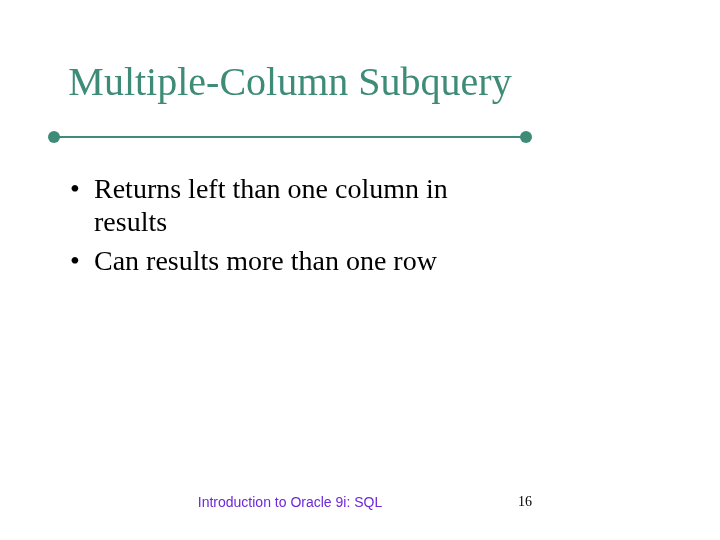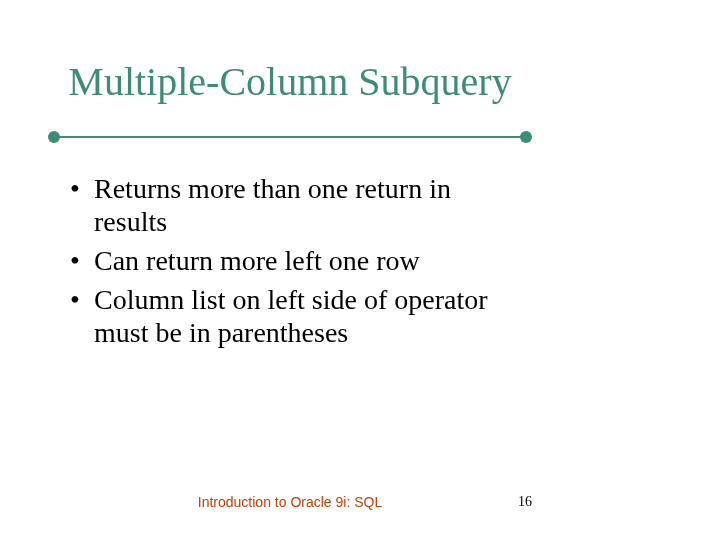--- a/index.html
+++ b/index.html
@@ -73,21 +73,21 @@
     line-height: 1.18;
   }
   .footer-center {
     position: absolute;
     bottom: 30px;
     left: 0;
     right: 0;
     text-align: center;
     font-family: Arial, Helvetica, sans-serif;
     font-size: 14px;
-    color: #c2410c;
+    color: #6d28d9;
   }
   .footer-right {
     position: absolute;
     bottom: 30px;
     right: 48px;
     font-family: Liberation Serif, serif;
     font-size: 14px;
     color: #000;
   }
 </style>
@@ -97,22 +97,21 @@
 <div class="slide">
 
   <div class="title">Multiple-Column Subquery</div>
 
   <div class="dot left"></div>
   <div class="rule"></div>
   <div class="dot right"></div>
 
   <div class="body">
     <ul>
-      <li>Returns more than one return in results</li>
-      <li>Can return more left one row</li>
-      <li>Column list on left side of operator must be in parentheses</li>
+      <li>Returns left than one column in results</li>
+      <li>Can results more than one row</li>
     </ul>
   </div>
 
   <div class="footer-center">Introduction to Oracle 9i: SQL</div>
   <div class="footer-right">16</div>
 
 </div>
 
 </body></html>

